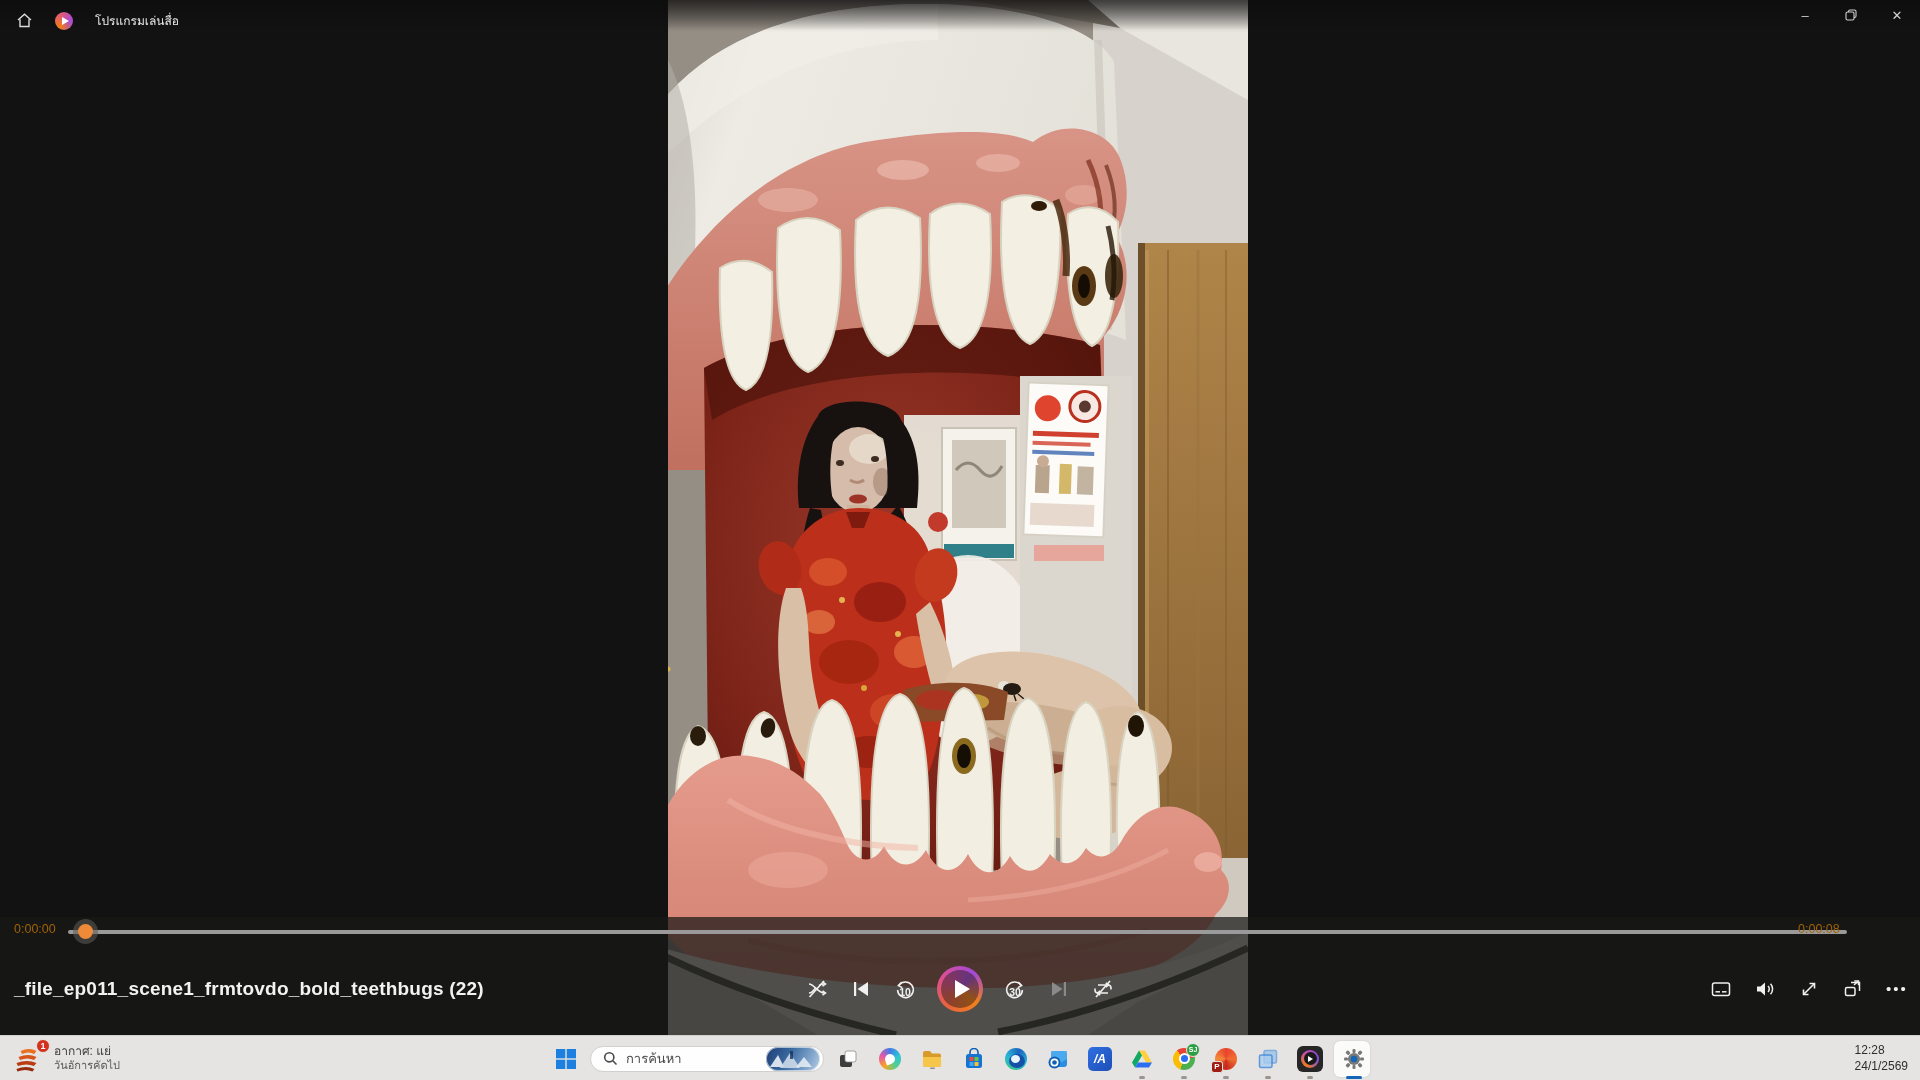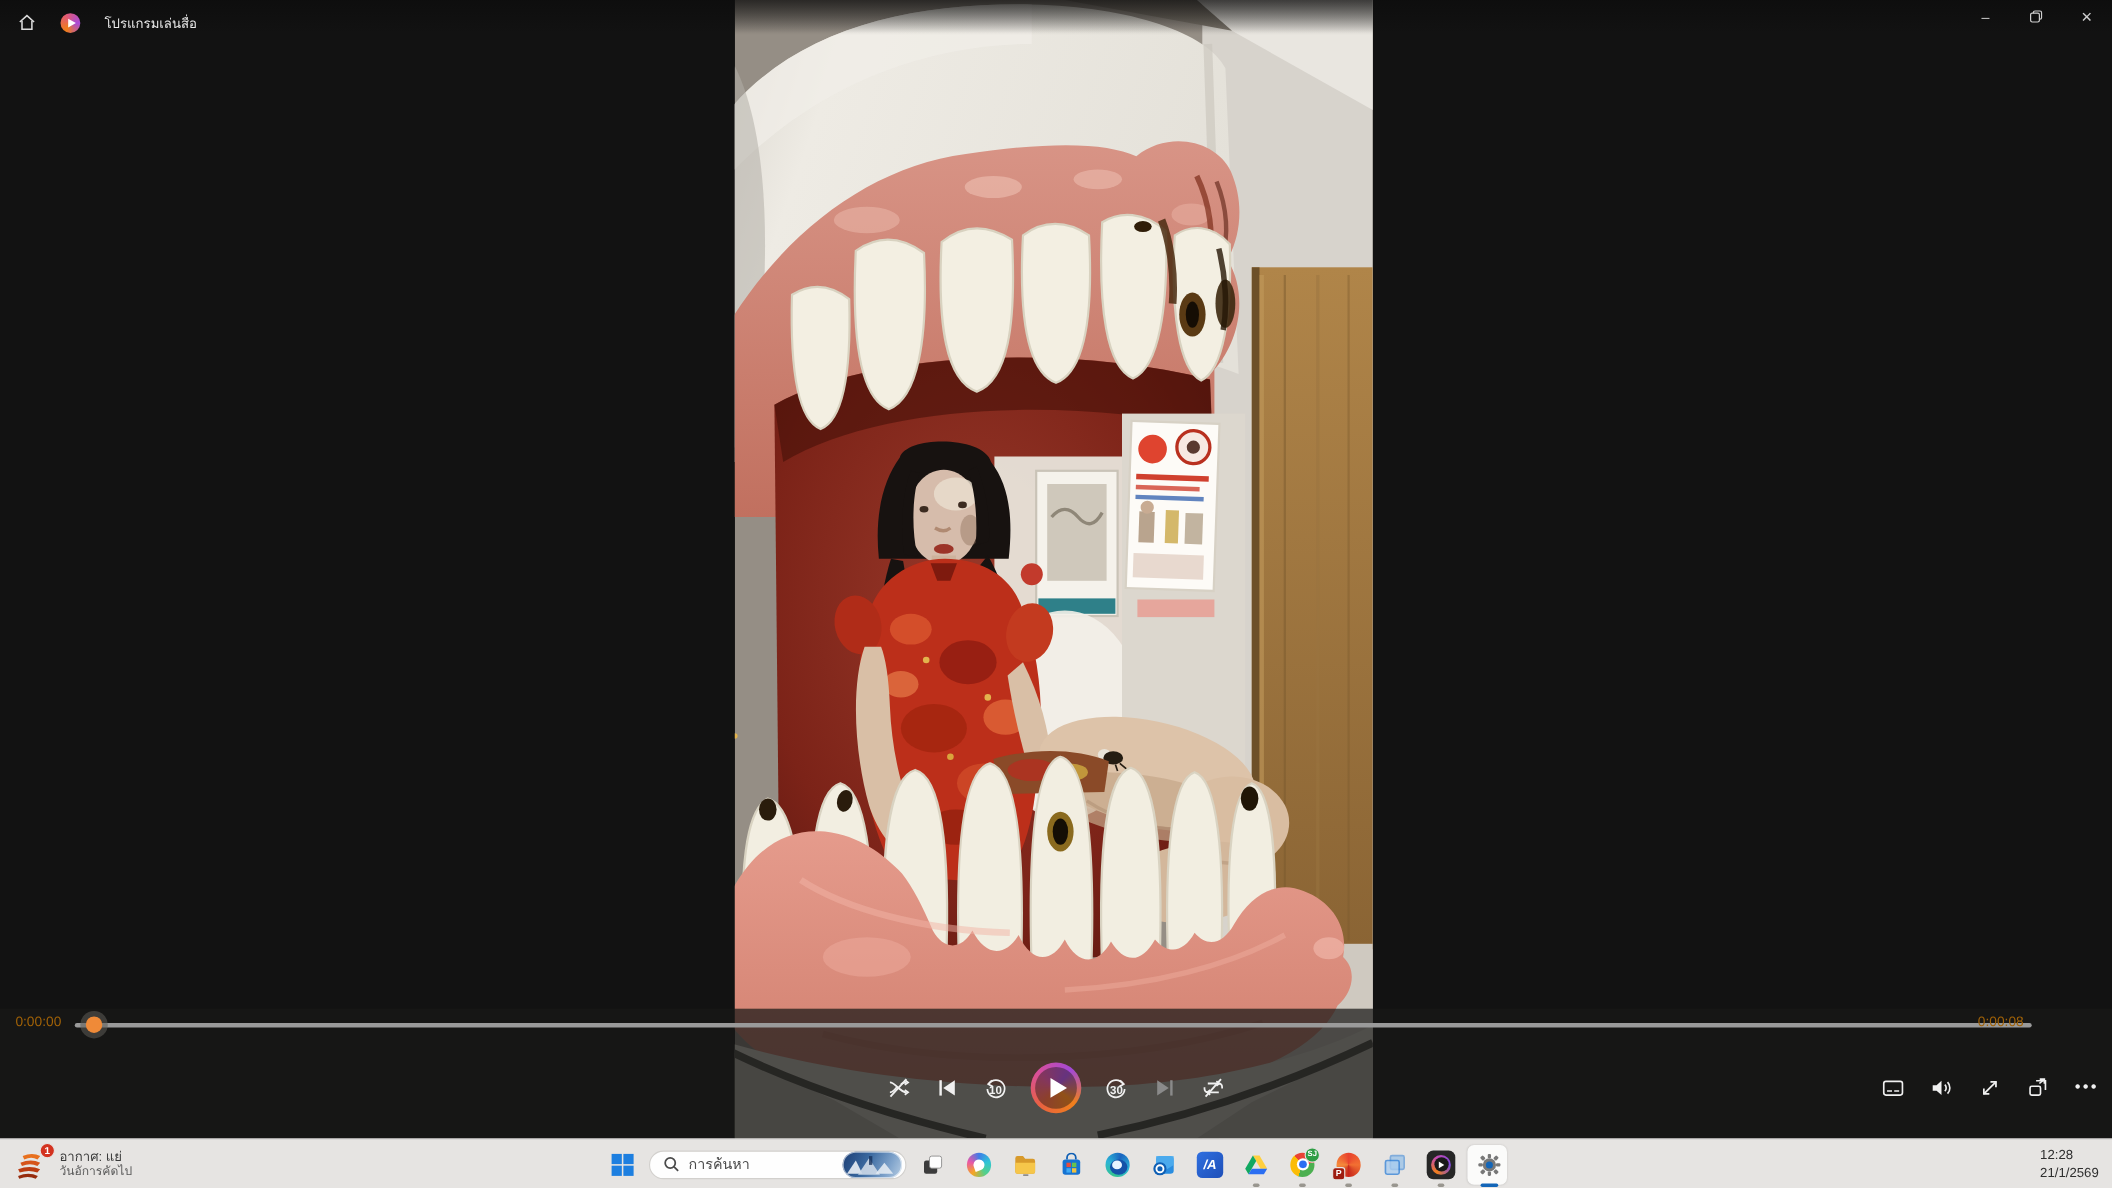--- a/index.html
+++ b/index.html
@@ -357,20 +357,21 @@
       </div>
       <div class="win-btn">✕</div>
     </div>
   </div>
 
   <div id="overlay"></div>
   <div class="time-label" style="left:14px;top:922px;z-index:31;">0:00:00</div>
   <div id="seek-track"></div>
   <div id="seek-thumb"></div>
   <div class="time-label" style="left:1798px;top:922px;z-index:31;">0:00:08</div>
+  <div id="filename">_file_ep011_scene1_frmtovdo_bold_teethbugs (22)</div>
 
   <div id="center-controls">
     <div class="pc-btn">
       <svg width="24" height="24" viewBox="0 0 24 24" fill="none" stroke="#f0f0f0" stroke-width="1.6">
         <path d="M4 7 C9 7 13 16 19 16"></path>
           <path d="M4 16 C7 16 9 13 10.5 11"></path>
         <path d="M14 8.5 C15.5 7.6 17 7 19 7"></path>
         <path d="M17.5 4.8 L20.5 7 L17.5 9.2"></path>
           <path d="M17.5 13.8 L20.5 16 L17.5 18.2"></path>
         <line x1="4.5" y1="20" x2="19" y2="4" stroke-width="1.7"></line>
@@ -615,18 +616,18 @@
           <circle cx="11" cy="11" r="3.2" fill="#1466b8"></circle>
         </svg>
         <span class="active-dot"></span>
       </div>
 
     </div>
 
     <div id="tray">
       <div class="clock">
         <div>12:28</div>
-        <div>21/1/2569</div>
+        <div>24/1/2569</div>
       </div>
     </div>
 
   </div>
 </div>
 
 </body></html>

